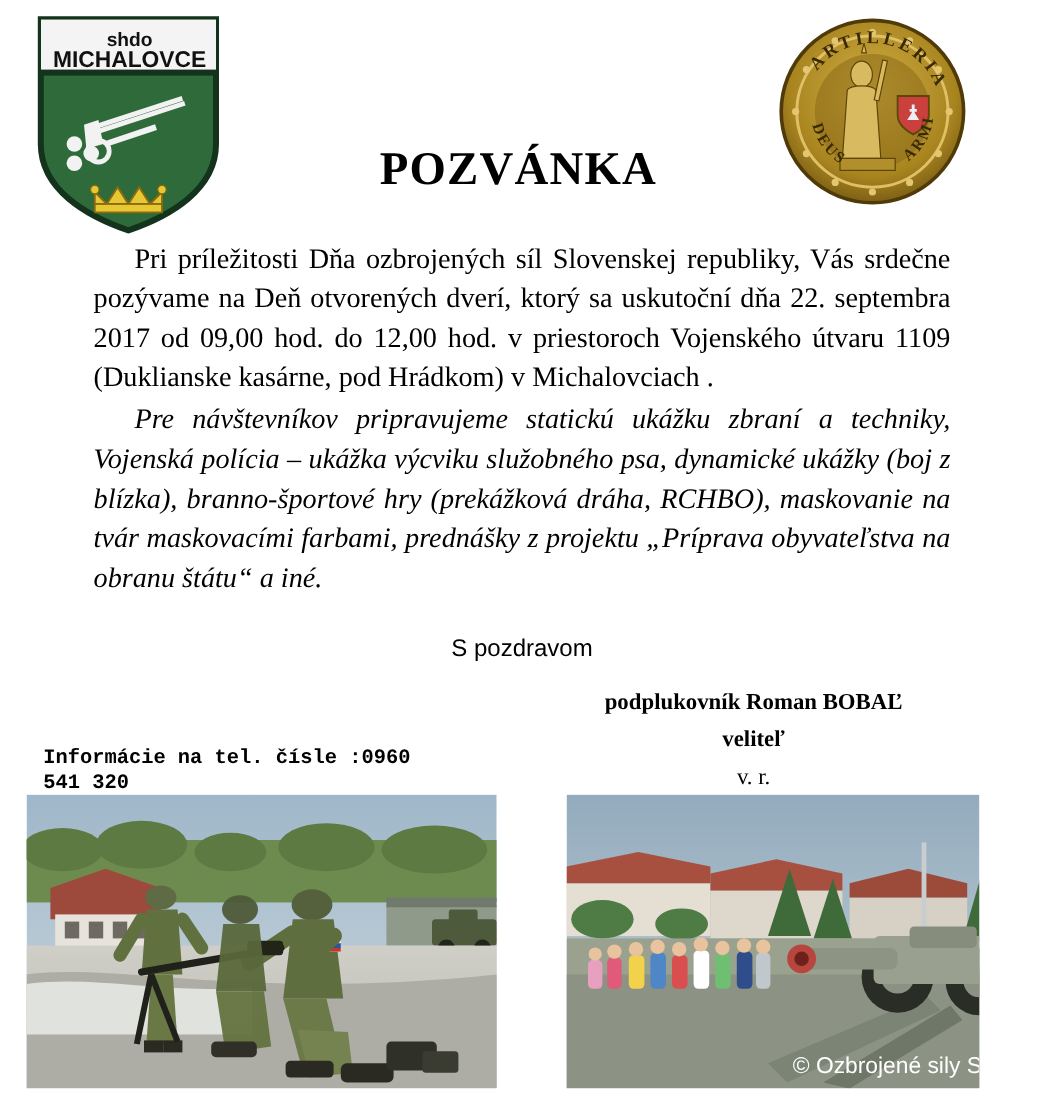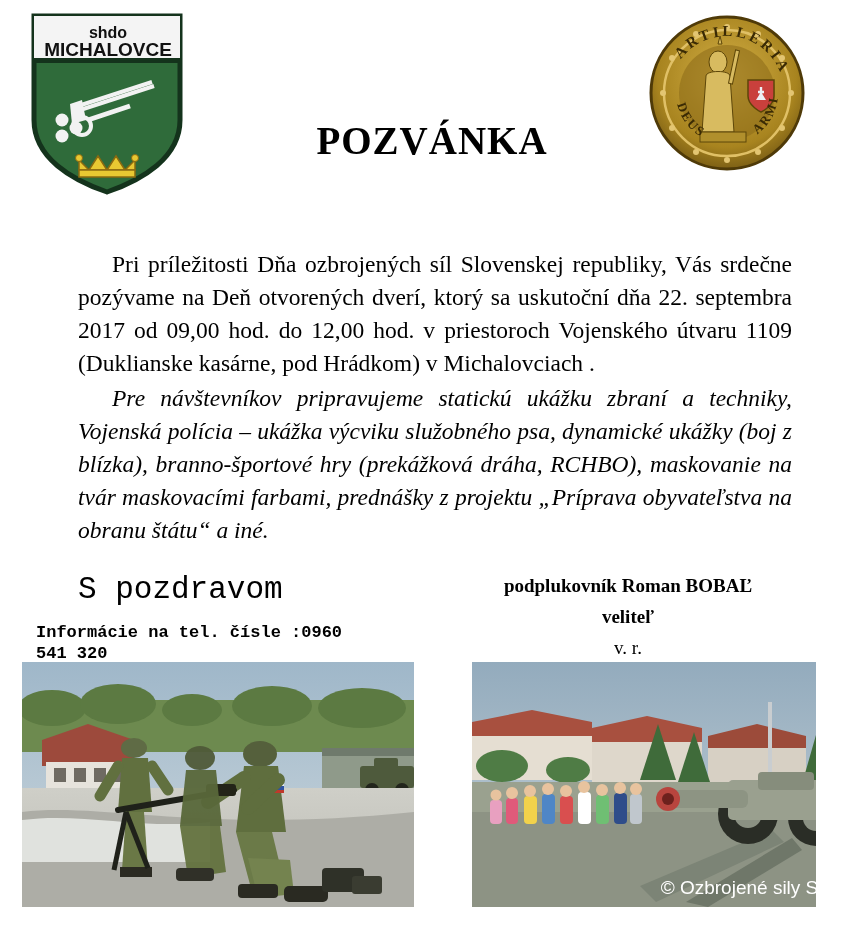--- a/index.html
+++ b/index.html
@@ -63,28 +63,29 @@
     width: 714px;
   }
   .para {
     font-family: "Liberation Serif", serif;
     font-size: 23.5px;
     line-height: 33px;
     text-align: justify;
     text-justify: inter-word;
     margin: 0 0 0 0;
   }
-  .para.indent { text-indent: 34px; margin-top: 48px; }
+  .para.indent { text-indent: 34px; }
   .para + .para { margin-top: 2px; font-style: italic; }
 
   .sign-line {
-    font-family: Liberation Mono, monospace;
-    font-size: 31px;
+    font-family: Liberation Sans, sans-serif;
+    font-size: 20px;
     line-height: 33px;
     margin-top: 26px;
+    text-align: center;
   }
 
   .signature-block {
     position: absolute;
     left: 340px;
     top: 370px;
     width: 420px;
     text-align: center;
     font-family: "Liberation Serif", serif;
     font-size: 19px;

